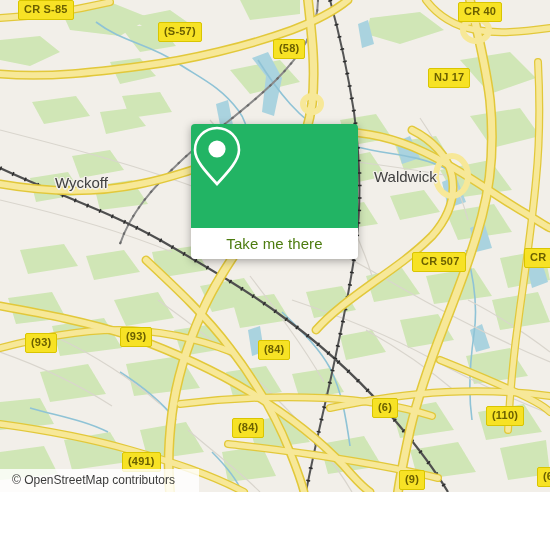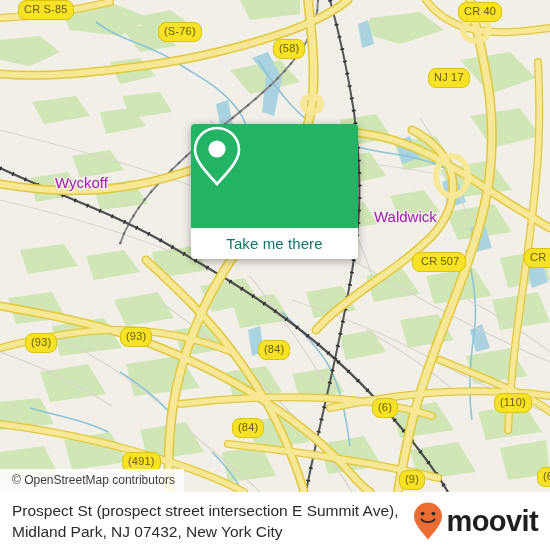--- a/index.html
+++ b/index.html
@@ -15,67 +15,67 @@
     position:absolute;left:0;top:0;width:550px;height:492px;
     background:#f2efe9;overflow:hidden;
   }
   #map svg{position:absolute;left:0;top:0;}
 
   
   .shield{
     position:absolute;
     background:#f7e225;
     border:1px solid #d9c500;
-    border-radius:8px;
+    border-radius:2px;
     color:#6b6000;
     font-size:11px;
-    font-weight:normal;
+    font-weight:bold;
     line-height:1;
     padding:3px 5px 4px 5px;
     white-space:nowrap;
     letter-spacing:.2px;
     box-sizing:border-box;
   }
 
   
   .place{
     position:absolute;
-    color:#a21caf;
+    color:#404040;
     font-size:15px;
     white-space:nowrap;
     text-shadow:
       -1.5px 0 #f2efe9, 1.5px 0 #f2efe9, 0 -1.5px #f2efe9, 0 1.5px #f2efe9,
       -1px -1px #f2efe9, 1px -1px #f2efe9, -1px 1px #f2efe9, 1px 1px #f2efe9;
   }
 
   
   #attribution{
     position:absolute;left:0;bottom:0;
     background:rgba(255,255,255,.82);
     color:#3b3b3b;
     font-size:12px;
-    padding:4px 9px 5px 12px;
+    padding:4px 24px 5px 12px;
     white-space:nowrap;
   }
 
   
   #popup{
     position:absolute;left:191px;top:124px;width:167px;
     filter:drop-shadow(0 2px 4px rgba(0,0,0,.32));
   }
   #popup-head{
     height:104px;border-radius:4px 4px 0 0;
     display:flex;align-items:center;justify-content:center;
   }
   #popup-body{
     background:#fff;height:31px;border-radius:0 0 4px 4px;
     display:flex;align-items:center;justify-content:center;
   }
   #popup-cta{
-    color:#0f766e;font-size:15px;letter-spacing:.1px;
+    color:#4d7c0f;font-size:15px;letter-spacing:.1px;
   }
   #popup-tail{
     position:absolute;left:50%;top:135px;margin-left:-11px;
     width:0;height:0;
     border-left:11px solid transparent;
     border-right:11px solid transparent;
     border-top:12px solid #fff;
   }
 
   
@@ -264,61 +264,49 @@
       </g>
 
       <g fill="none" stroke="#f7e898" stroke-width="6">
         <ellipse cx="452" cy="176" rx="16" ry="20"></ellipse>
         <ellipse cx="476" cy="30" rx="13" ry="11"></ellipse>
         <ellipse cx="312" cy="104" rx="9" ry="8"></ellipse>
       </g>
     </svg>
 
     <div class="place" style="left:55px;top:174px;">Wyckoff</div>
-    <div class="place" style="left:374px;top:168px;margin-top:40px;">Waldwick</div>
+    <div class="place" style="left:374px;top:168px;">Waldwick</div>
 
     <div class="shield" style="left:18px;top:0px;">CR S-85</div>
-    <div class="shield" style="left:158px;top:22px;">(S-76)</div>
+    <div class="shield" style="left:158px;top:22px;">(S-57)</div>
     <div class="shield" style="left:458px;top:2px;">CR 40</div>
     <div class="shield" style="left:273px;top:39px;">(58)</div>
     <div class="shield" style="left:428px;top:68px;">NJ 17</div>
     <div class="shield" style="left:412px;top:252px;padding-left:8px;">CR 507</div>
     <div class="shield" style="left:524px;top:248px;">CR 5</div>
     <div class="shield" style="left:25px;top:333px;">(93)</div>
     <div class="shield" style="left:120px;top:327px;">(93)</div>
     <div class="shield" style="left:258px;top:340px;">(84)</div>
     <div class="shield" style="left:232px;top:418px;">(84)</div>
     <div class="shield" style="left:122px;top:452px;">(491)</div>
     <div class="shield" style="left:372px;top:398px;">(6)</div>
-    <div class="shield" style="left:486px;top:393px;margin-left:8px;">(110)</div>
+    <div class="shield" style="left:486px;top:406px;">(110)</div>
     <div class="shield" style="left:399px;top:470px;">(9)</div>
     <div class="shield" style="left:537px;top:467px;">(6</div>
 
     <div id="popup-tail" style="left:275px;top:247px;margin-left:-11px;"></div>
     <div id="popup">
       <div id="popup-head" style="background:#22b464;">
         <svg width="52" height="64" viewBox="0 0 52 64">
           <path d="M26 4 C13.8 4 4 13.8 4 26 C4 36 14 47 26 60 C38 47 48 36 48 26 C48 13.8 38.2 4 26 4 Z" fill="none" stroke="#ffffff" stroke-width="2.6"></path>
           <circle cx="26" cy="25" r="8.6" fill="#ffffff"></circle>
         </svg>
       </div>
       <div id="popup-body">
         <span id="popup-cta">Take me there</span>
       </div>
     </div>
 
     <div id="attribution">© OpenStreetMap contributors</div>
   </div>
 
-  <div id="footer">
-    <div id="footer-address">Prospect St (prospect street intersection E Summit Ave), Midland Park, NJ 07432, New York City</div>
-    <div id="brand">
-      <svg width="32" height="40" viewBox="0 0 32 40">
-        <path d="M16 1.5 C8.2 1.5 2 7.7 2 15.5 C2 22.8 9.5 30.5 16 38.5 C22.5 30.5 30 22.8 30 15.5 C30 7.7 23.8 1.5 16 1.5 Z" fill="#ec6c31"></path>
-        <circle cx="10.6" cy="12.6" r="1.9" fill="#2b2b2b"></circle>
-        <circle cx="21.4" cy="12.6" r="1.9" fill="#2b2b2b"></circle>
-        <path d="M9.6 18.4 C11.6 21.8 20.4 21.8 22.4 18.4" fill="none" stroke="#2b2b2b" stroke-width="2" stroke-linecap="round"></path>
-      </svg>
-      <span id="brand-word">moovit</span>
-    </div>
-  </div>
 
 </div>
 
 </body></html>

